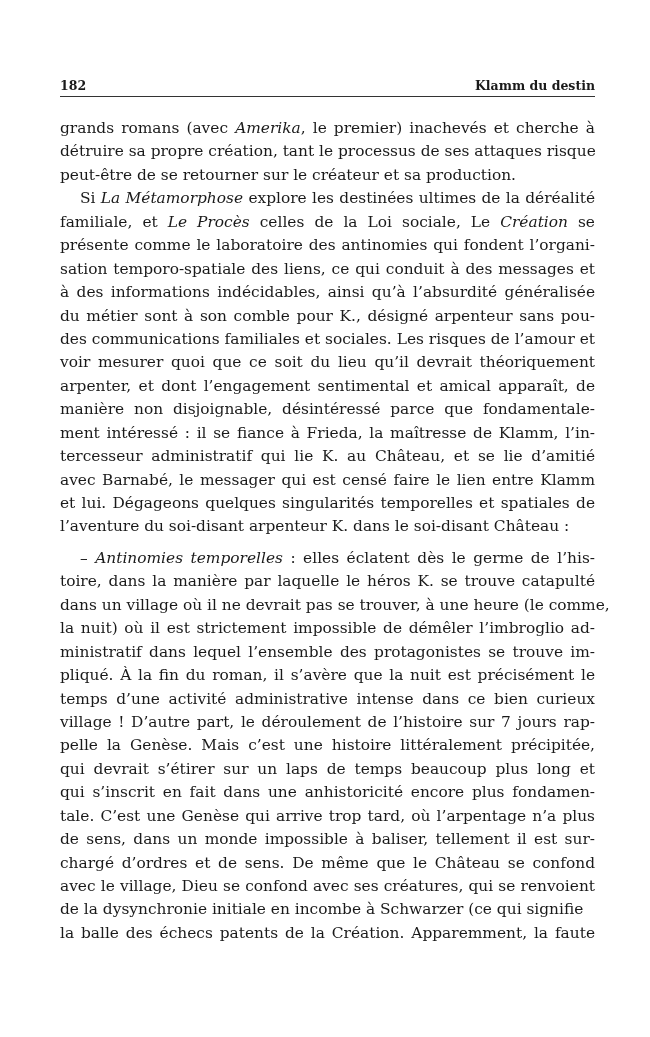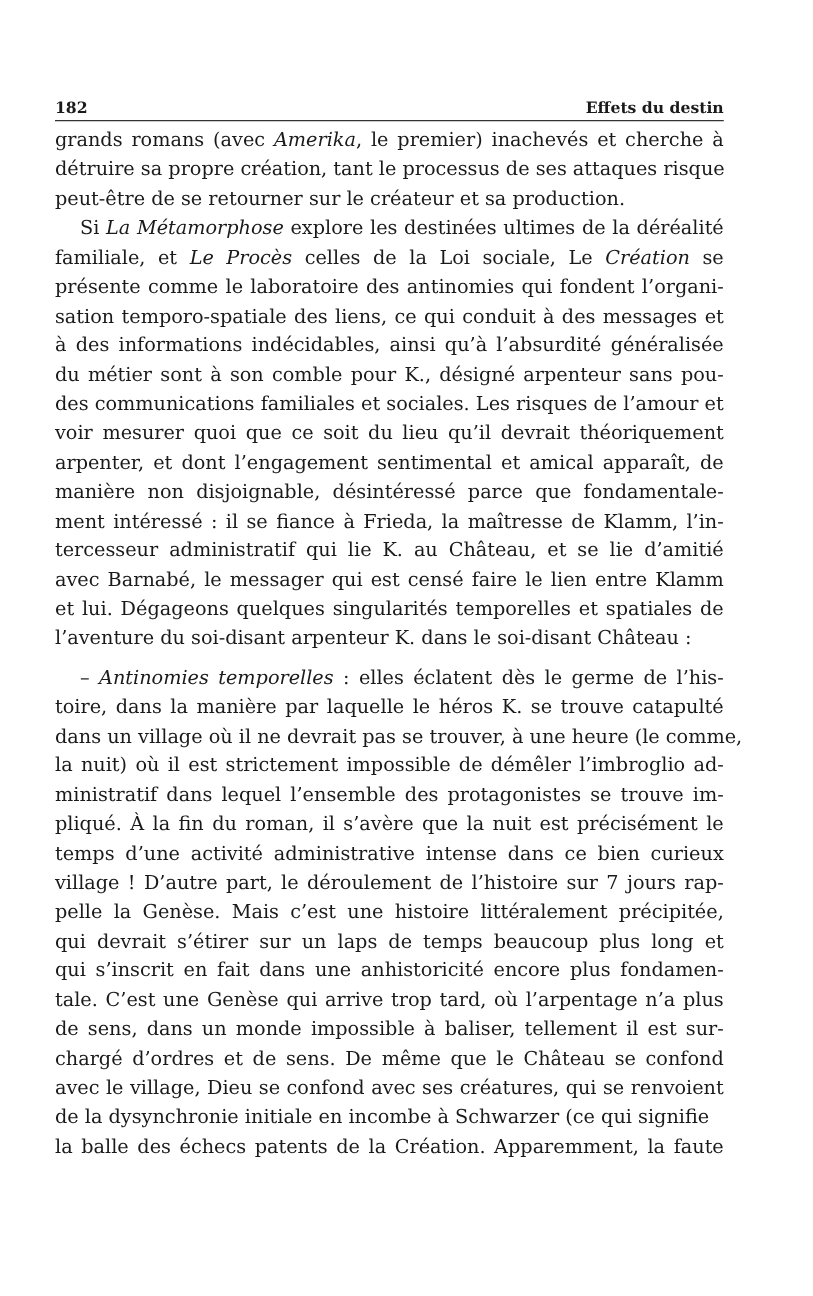--- a/index.html
+++ b/index.html
@@ -1,43 +1,43 @@
 <!DOCTYPE html>
 <html><head>
 <meta charset="utf-8">
 <style>
   html, body { margin: 0; padding: 0; background: #ffffff; }
   body { width: 650px; height: 1037px; position: relative; overflow: hidden; }
   .page {
-    position: absolute; left: 44px; top: 78px; width: 535px;
+    position: absolute; left: 60px; top: 78px; width: 535px;
     font-family: "DejaVu Serif", "Liberation Serif", serif;
     color: #1a1a1a;
   }
   .running-head {
     display: flex; justify-content: space-between; align-items: flex-end;
     font-family: "DejaVu Serif", serif; font-weight: bold; font-size: 12.5px;
     padding-bottom: 3px; border-bottom: 1px solid #333;
   }
-  .body-text { margin-top: 4px; font-size: 15.4px; line-height: 23.45px; }
+  .body-text { margin-top: 20px; font-size: 15.4px; line-height: 23.45px; }
   .line {
     display: block; white-space: nowrap; text-align: justify; text-align-last: justify;
     height: 23.45px; overflow: visible;
   }
   .line.last { text-align-last: left; }
   .indent { padding-left: 20px; }
   .para-gap { height: 8px; }
   i { font-style: italic; }
 </style>
 </head>
 <body>
 
 <div class="page">
   <div class="running-head">
     <span>182</span>
-    <span>Effets du destin</span>
+    <span>Klamm du destin</span>
   </div>
   <div class="body-text" id="body-text">
       <div>
         <span class="line">grands romans (avec <i>Amerika</i>, le premier) inachevés et cherche à</span>
         <span class="line">détruire sa propre création, tant le processus de ses attaques risque</span>
         <span class="line last">peut-être de se retourner sur le créateur et sa production.</span>
       </div>
       <div>
         <span class="line indent">Si <i>La Métamorphose</i> explore les destinées ultimes de la déréalité</span>
         <span class="line">familiale, et <i>Le Procès</i> celles de la Loi sociale, Le <i>Création</i> se</span>

